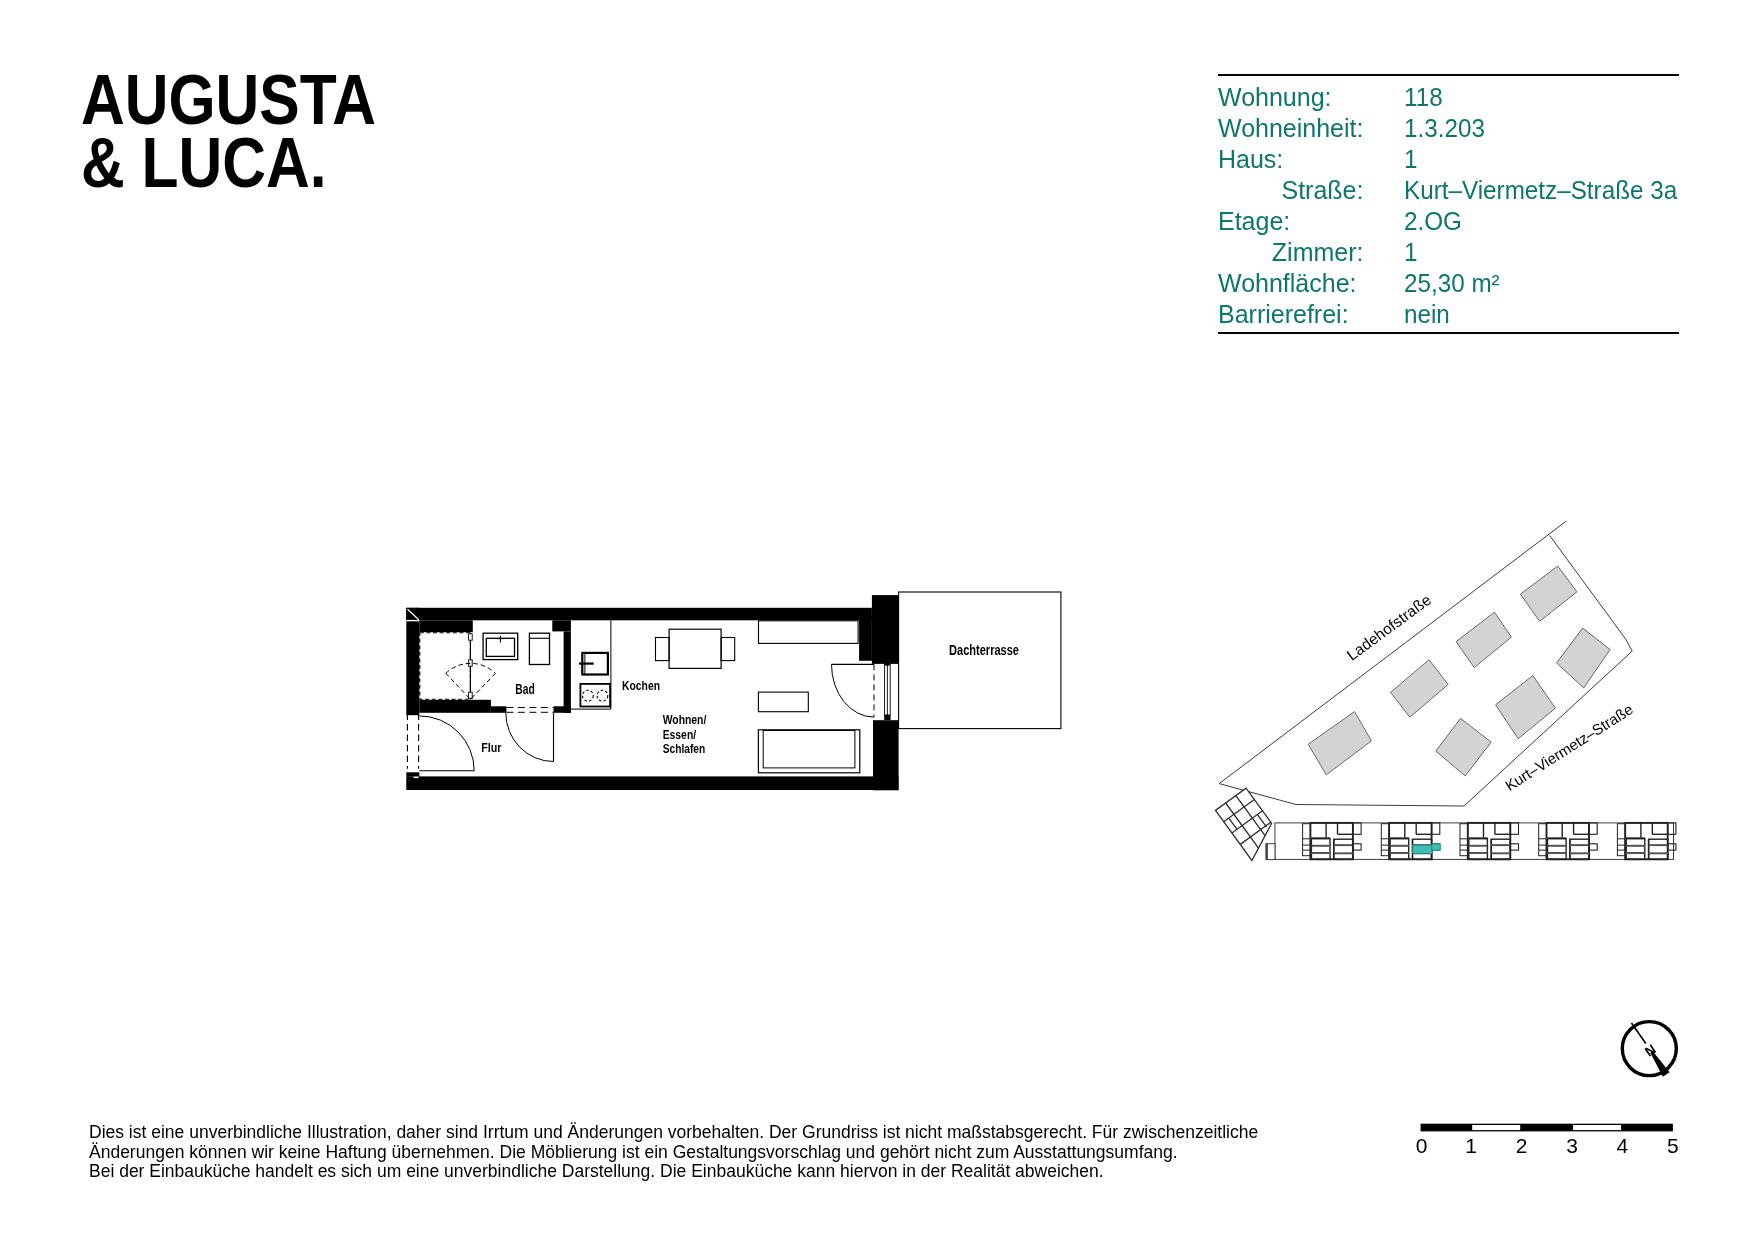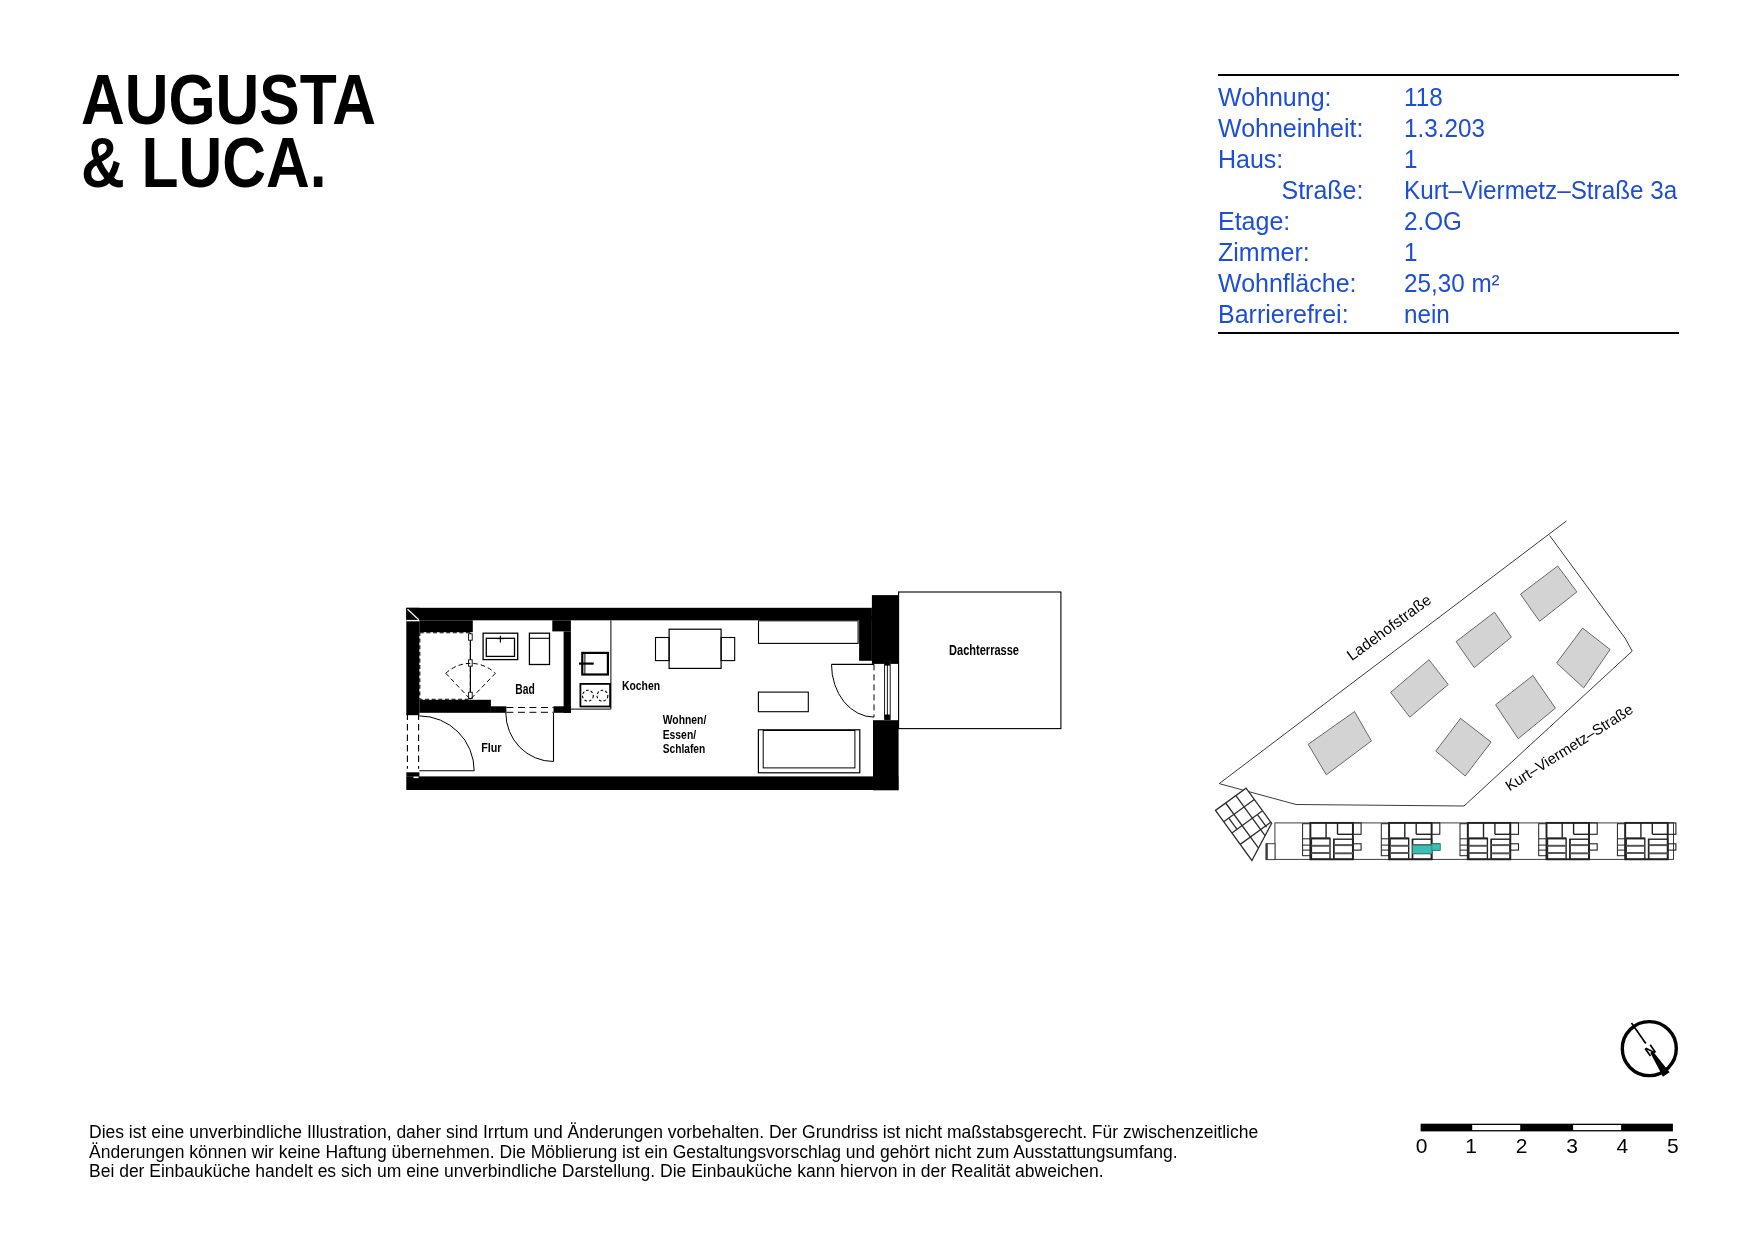--- a/index.html
+++ b/index.html
@@ -2,36 +2,36 @@
 <html><head>
 <meta charset="utf-8">
 <style>
   html,body{margin:0;padding:0;}
   body{width:1753px;height:1240px;position:relative;background:#fff;
        font-family:"Liberation Sans", sans-serif;overflow:hidden;}
   .abs{position:absolute;}
   .logo{left:81px;top:68.6px;font-weight:bold;font-size:70px;line-height:63px;
         color:#000;letter-spacing:0;transform:scaleX(0.865);transform-origin:left top;white-space:nowrap;}
   .rule{background:#000;height:2.2px;}
-  .tbl{left:1218px;top:81.6px;font-size:25px;line-height:31.1px;color:#1d4ed8;white-space:nowrap;}
+  .tbl{left:1218px;top:81.6px;font-size:25px;line-height:31.1px;color:#0f766e;white-space:nowrap;}
   .tbl .val{position:absolute;left:185.5px;top:0;transform:scaleX(0.97);transform-origin:left center;}
   .disc{left:77px;top:1123px;font-size:17.5px;line-height:19.7px;color:#000;white-space:nowrap;margin-left:12px;}
 </style>
 </head>
 <body>
   <div class="abs logo">AUGUSTA<br>&amp; LUCA.</div>
 
   <div class="abs rule" style="left:1218px;top:73.6px;width:460.7px;"></div>
   <div class="abs tbl">
     <div style="position:relative;">Wohnung:<span class="val">118</span></div>
     <div style="position:relative;">Wohneinheit:<span class="val">1.3.203</span></div>
     <div style="position:relative;">Haus:<span class="val">1</span></div>
     <div style="position:relative;text-align:right;">Straße:<span class="val">Kurt–Viermetz–Straße 3a</span></div>
     <div style="position:relative;">Etage:<span class="val">2.OG</span></div>
-    <div style="position:relative;">Zimmer:<span class="val">1</span></div>
+    <div style="position:relative;text-align:right;">Zimmer:<span class="val">1</span></div>
     <div style="position:relative;">Wohnfläche:<span class="val">25,30 m²</span></div>
     <div style="position:relative;">Barrierefrei:<span class="val">nein</span></div>
   </div>
   <div class="abs rule" style="left:1218px;top:331.5px;width:460.7px;"></div>
 
   <div class="abs disc">Dies ist eine unverbindliche Illustration, daher sind Irrtum und Änderungen vorbehalten. Der Grundriss ist nicht maßstabsgerecht. Für zwischenzeitliche<br>Änderungen können wir keine Haftung übernehmen. Die Möblierung ist ein Gestaltungsvorschlag und gehört nicht zum Ausstattungsumfang.<br>Bei der Einbauküche handelt es sich um eine unverbindliche Darstellung. Die Einbauküche kann hiervon in der Realität abweichen.</div>
 
   <svg class="abs" style="left:0;top:0;" width="1753" height="1240" viewBox="0 0 1753 1240" fill="none">
 
     <g id="plan">

